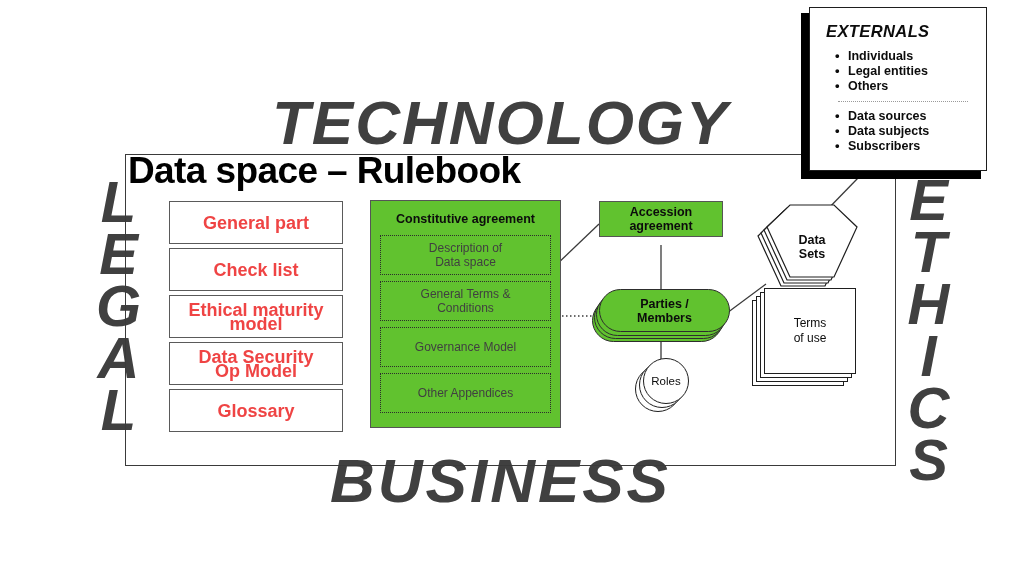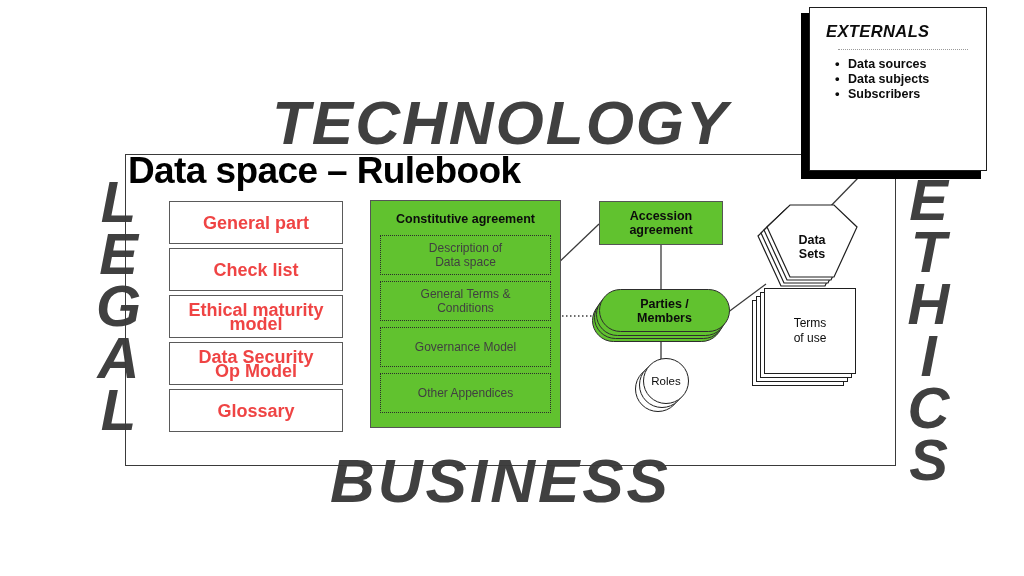--- a/index.html
+++ b/index.html
@@ -159,21 +159,21 @@
     line-height: 14px;
     margin-bottom: 6px;
   }
 
   
   #accession {
     position: absolute;
     left: 599px;
     top: 201px;
     width: 124px;
-    height: 44px;
+    height: 36px;
     box-sizing: border-box;
     background: #61c22f;
     border: 1.4px solid #555555;
     display: flex;
     align-items: center;
     justify-content: center;
     text-align: center;
     font-size: 12.5px;
     font-weight: bold;
     color: #0c0c0c;
@@ -429,20 +429,25 @@
       <polygon points="15,28 38,6 82,6 105,28 82,78 38,78" fill="#ffffff" stroke="#1e1e1e" stroke-width="1.2" transform="translate(-6,6)"></polygon>
       <polygon points="15,28 38,6 82,6 105,28 82,78 38,78" fill="#ffffff" stroke="#1e1e1e" stroke-width="1.2" transform="translate(-3,3)"></polygon>
       <polygon points="15,28 38,6 82,6 105,28 82,78 38,78" fill="#ffffff" stroke="#1e1e1e" stroke-width="1.2"></polygon>
     </svg>
     <div id="hex-label">Data<br>Sets</div>
   </div>
 
   <div id="externals-shadow"></div>
   <div id="externals">
     <div id="externals-title">EXTERNALS</div>
+    <ul class="ext-list">
+      <li>Individuals</li>
+      <li>Legal entities</li>
+      <li>Others</li>
+    </ul>
     <hr id="ext-divider">
     <ul class="ext-list">
       <li>Data sources</li>
       <li>Data subjects</li>
       <li>Subscribers</li>
     </ul>
   </div>
 
 </div>
 

